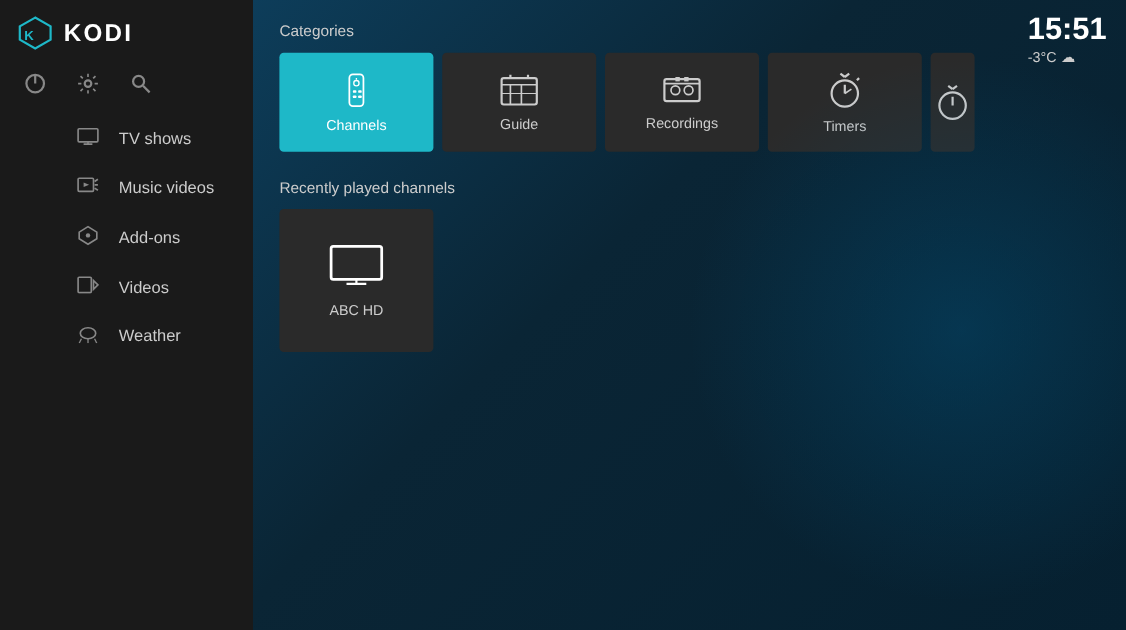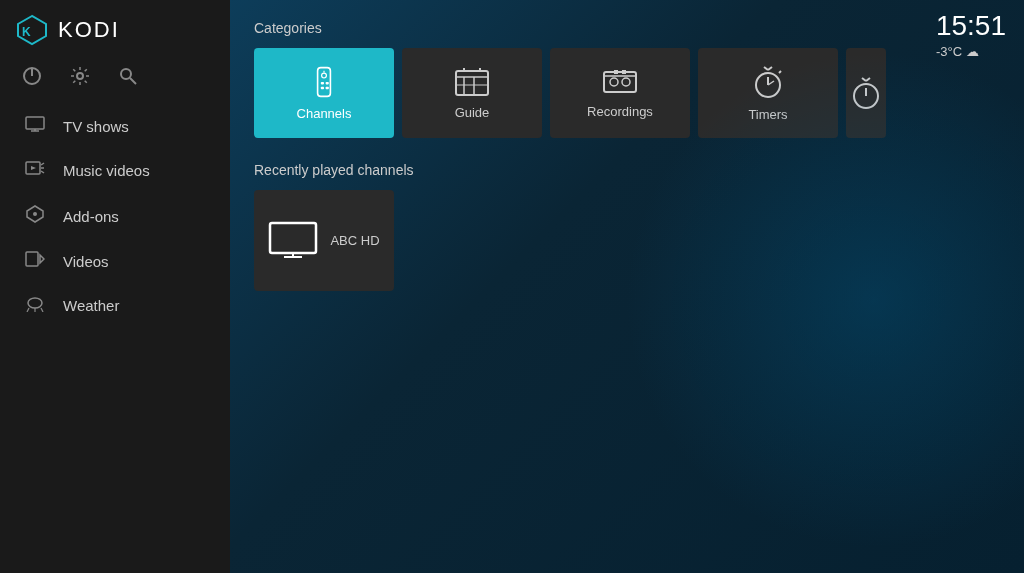--- a/index.html
+++ b/index.html
@@ -32,21 +32,21 @@
     }
 
     .kodi-logo {
       width: 32px;
       height: 32px;
     }
 
     .kodi-title {
       color: #ffffff;
       font-size: 22px;
-      font-weight: 400;
+      font-weight: 700;
       letter-spacing: 2px;
     }
 
     .sidebar-controls {
       display: flex;
       align-items: center;
       gap: 28px;
       padding: 6px 22px 14px 22px;
     }
 
@@ -56,20 +56,21 @@
       cursor: pointer;
       background: none;
       border: none;
       padding: 0;
     }
 
     .sidebar-nav {
       display: flex;
       flex-direction: column;
       flex: 1;
+      margin-left: 45px;
     }
 
     .nav-item {
       display: flex;
       align-items: center;
       gap: 16px;
       padding: 11px 20px;
       color: #cccccc;
       font-size: 15px;
       cursor: pointer;
@@ -99,21 +100,21 @@
       top: 12px;
       right: 18px;
       display: flex;
       align-items: flex-start;
       gap: 10px;
     }
 
     .clock {
       color: #ffffff;
       font-size: 28px;
-      font-weight: 400;
+      font-weight: 700;
       line-height: 1;
     }
 
     .weather-info {
       display: flex;
       align-items: center;
       gap: 4px;
       color: #cccccc;
       font-size: 13px;
       margin-top: 4px;
@@ -166,25 +167,25 @@
       margin-bottom: 12px;
     }
 
     .channel-grid {
       display: flex;
       gap: 10px;
     }
 
     .channel-card {
       width: 140px;
-      height: 101px;
+      height: 130px;
       background: #2a2a2a;
       border-radius: 4px;
       display: flex;
-      flex-direction: row;
+      flex-direction: column;
       align-items: center;
       justify-content: center;
       gap: 12px;
       cursor: pointer;
       color: #cccccc;
       font-size: 13px;
     }
 
     .tv-icon-svg {
       width: 50px;

